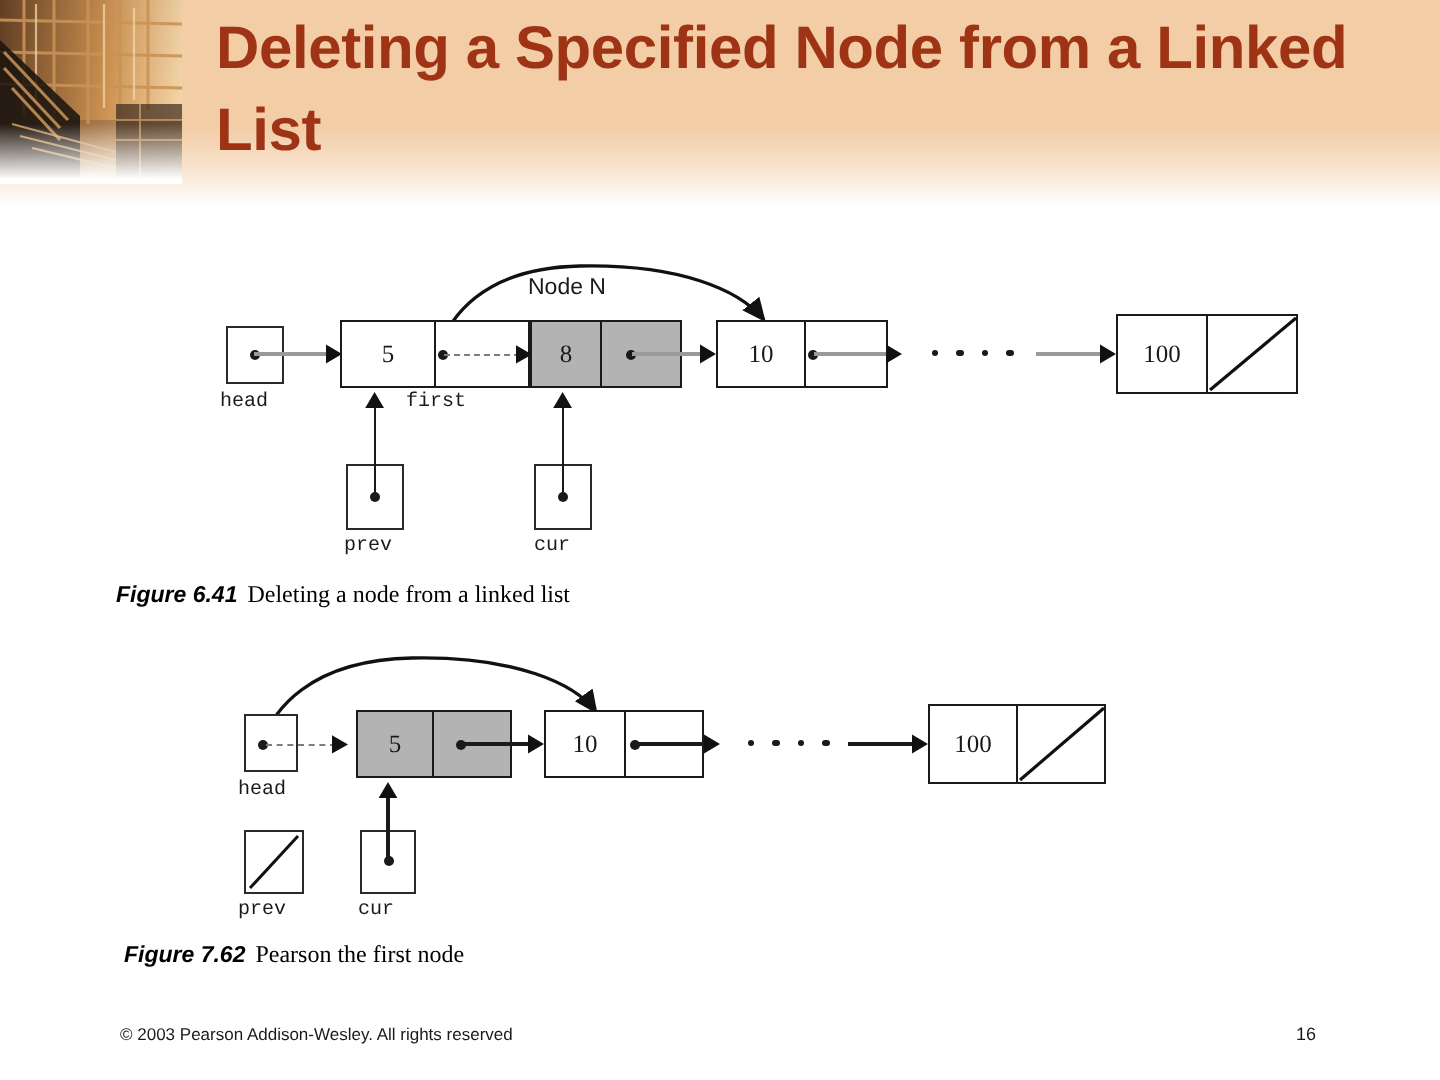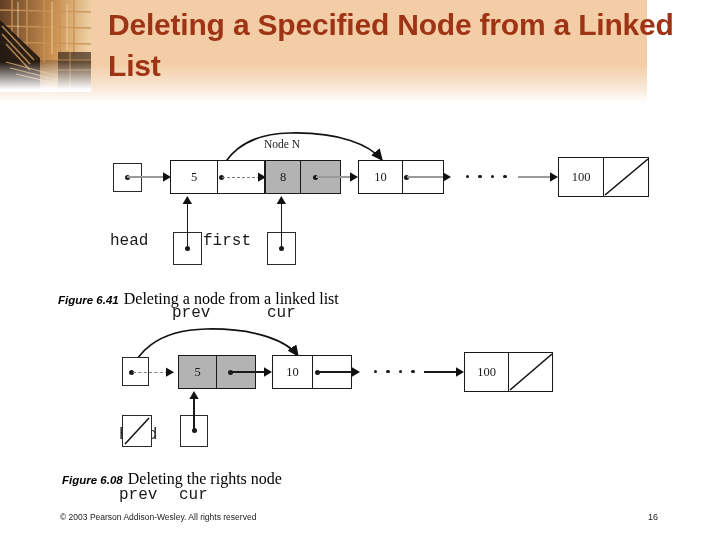--- a/index.html
+++ b/index.html
@@ -4,21 +4,21 @@
 <style>
   html,body{margin:0;padding:0;}
   body{
     width:720px;height:540px;
     background:#ffffff;
     font-family:"Liberation Sans", sans-serif;
     overflow:hidden;position:relative;
   }
   
   #header{
-    position:absolute;left:0;top:0;width:647px;height:103px;
+    position:absolute;left:0;top:0;width:720px;height:103px;
     background:linear-gradient(to bottom,#f2cda6 0%,#f2cda6 62%,#f8e3cf 82%,#ffffff 100%);
   }
   #header-photo{
     position:absolute;left:0;top:0;width:91px;height:92px;
     overflow:hidden;
   }
   #header-photo .fade{
     position:absolute;left:0;bottom:0;width:91px;height:30px;
     background:linear-gradient(to bottom,rgba(255,255,255,0) 0%,#ffffff 92%);
   }
@@ -26,21 +26,21 @@
     position:absolute;left:108px;top:4px;width:600px;
     font-size:30px;font-weight:bold;line-height:41px;
     color:#9e3415;letter-spacing:-0.2px;
   }
   
   .fig-caption{position:absolute;font-size:11px;color:#000;white-space:nowrap;}
   .fig-caption .fignum{
     font-family:"Liberation Sans",sans-serif;font-weight:bold;font-style:italic;font-size:11.5px;
   }
   .fig-caption .figtext{
-    font-family:"Liberation Serif",serif;font-size:16px;padding-left:5px;
+    font-family:"Liberation Serif",serif;font-size:12px;padding-left:5px;
   }
   #footer-copy{
     position:absolute;left:60px;top:512px;font-size:8.5px;color:#1a1a1a;
     font-family:"Liberation Sans",sans-serif;white-space:nowrap;
   }
   #page-num{
     position:absolute;left:648px;top:512px;font-size:9px;color:#1a1a1a;
     font-family:"Liberation Sans",sans-serif;
     text-align:center;
   }
@@ -59,24 +59,24 @@
   .dot{
     position:absolute;width:5px;height:5px;border-radius:50%;
     background:#1a1a1a;
   }
   .ptrbox{
     position:absolute;box-sizing:border-box;
     border:1.8px solid #2a2a2a;background:#ffffff;
   }
   .ptrlabel{
     position:absolute;font-family:"Liberation Mono","DejaVu Sans Mono",monospace;
-    font-size:16px;color:#1a1a1a;white-space:nowrap;margin-top:36px;
+    font-size:10px;color:#1a1a1a;white-space:nowrap;
   }
   .nodelabel{
-    position:absolute;font-family:Liberation Serif, serif;
+    position:absolute;font-family:Liberation Sans, sans-serif;
     font-size:11.5px;color:#1a1a1a;white-space:nowrap;
   }
   .hline{position:absolute;height:1.6px;background:#9a9a9a;}
   .hline.dk{background:#1a1a1a;}
   .vline{position:absolute;width:1.6px;background:#1a1a1a;}
   .dashline{
     position:absolute;height:0;border-top:1.7px dashed #7d7d7d;
   }
   .dots4{position:absolute;display:flex;gap:9px;}
   .dots4 i{width:3.4px;height:3.4px;border-radius:50%;background:#1a1a1a;display:block;}
@@ -303,17 +303,17 @@
   <div class="ptrbox" style="left:180px;top:415px;width:28px;height:32px;"></div>
   <div class="dot" style="left:191.5px;top:428px;"></div>
   <div class="vline" style="left:193px;top:398px;height:33px;"></div>
   <svg class="ov" width="720" height="500">
     <path d="M189.3,399 L194,391 L198.7,399 z" fill="#111"></path>
   </svg>
   <div class="ptrlabel" style="left:179px;top:450px;">cur</div>
 </div>
 
 <div class="fig-caption" style="left:62px;top:470px;">
-  <span class="fignum">Figure 6.08</span><span class="figtext">Deleting the rights node</span>
+  <span class="fignum">Figure 7.62</span><span class="figtext">Pearson the first node</span>
 </div>
 
 <div id="footer-copy">© 2003 Pearson Addison-Wesley. All rights reserved</div>
 <div id="page-num">16</div>
 
 </body></html>

